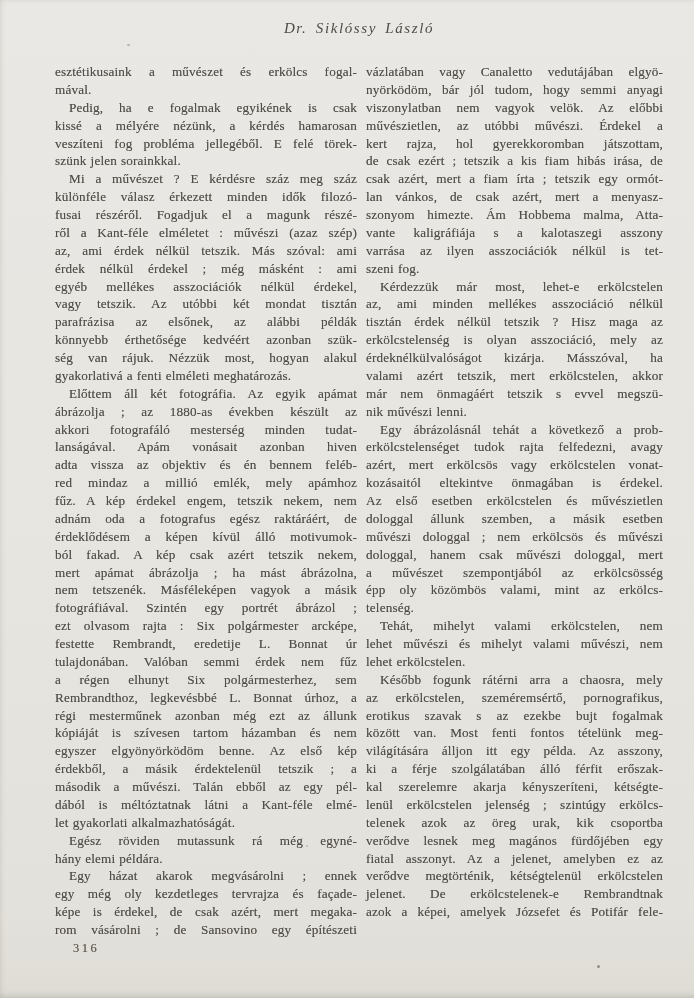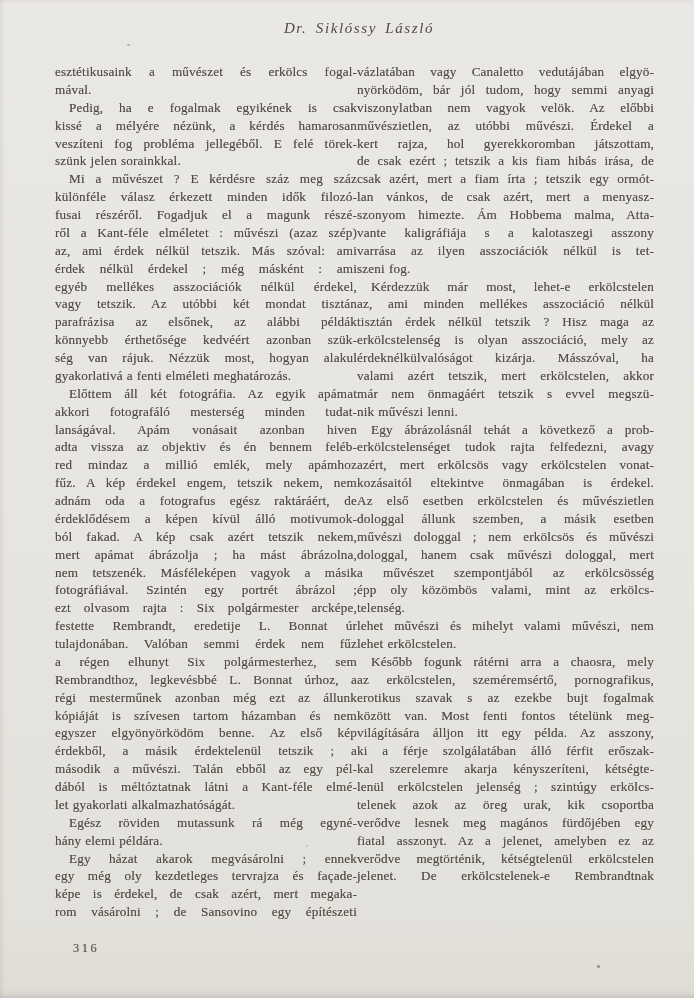--- a/index.html
+++ b/index.html
@@ -25,20 +25,21 @@
     font-size: 15px;
     letter-spacing: 1.6px;
     word-spacing: 3px;
     color: #4f4c46;
   }
   .columns {
     position: absolute;
     top: 63px; left: 55px;
     width: 608px;
     display: flex;
+    gap: 9px;
   }
   .col { width: 302px; }
   .col.right { width: 297px; }
   .para { margin: 0; }
   .line {
     font-size: 13.2px;
     line-height: 17.88px;
     height: 17.88px;
     white-space: nowrap;
     text-align: justify;
@@ -89,20 +90,21 @@
           <div class="line">érdek nélkül érdekel ; még másként : ami</div>
           <div class="line">egyéb mellékes asszociációk nélkül érdekel,</div>
           <div class="line">vagy tetszik. Az utóbbi két mondat tisztán</div>
           <div class="line">parafrázisa az elsőnek, az alábbi példák</div>
           <div class="line">könnyebb érthetősége kedvéért azonban szük-</div>
           <div class="line">ség van rájuk. Nézzük most, hogyan alakul</div>
           <div class="line last">gyakorlativá a fenti elméleti meghatározás.</div>
         </div>
         <div class="para">
           <div class="line indent">Előttem áll két fotográfia. Az egyik apámat</div>
+          <div class="line">ábrázolja ; az 1880-as években készült az</div>
           <div class="line">akkori fotografáló mesterség minden tudat-</div>
           <div class="line">lanságával. Apám vonásait azonban hiven</div>
           <div class="line">adta vissza az objektiv és én bennem feléb-</div>
           <div class="line">red mindaz a millió emlék, mely apámhoz</div>
           <div class="line">fűz. A kép érdekel engem, tetszik nekem, nem</div>
           <div class="line">adnám oda a fotografus egész raktáráért, de</div>
           <div class="line">érdeklődésem a képen kívül álló motivumok-</div>
           <div class="line">ból fakad. A kép csak azért tetszik nekem,</div>
           <div class="line">mert apámat ábrázolja ; ha mást ábrázolna,</div>
           <div class="line">nem tetszenék. Másféleképen vagyok a másik</div>
@@ -163,37 +165,39 @@
           <div class="line">kozásaitól eltekintve önmagában is érdekel.</div>
           <div class="line">Az első esetben erkölcstelen és művészietlen</div>
           <div class="line">dologgal állunk szemben, a másik esetben</div>
           <div class="line">művészi dologgal ; nem erkölcsös és művészi</div>
           <div class="line">dologgal, hanem csak művészi dologgal, mert</div>
           <div class="line">a művészet szempontjából az erkölcsösség</div>
           <div class="line">épp oly közömbös valami, mint az erkölcs-</div>
           <div class="line last">telenség.</div>
         </div>
         <div class="para">
+          <div class="line indent">Tehát, mihelyt valami erkölcstelen, nem</div>
           <div class="line">lehet művészi és mihelyt valami művészi, nem</div>
           <div class="line last">lehet erkölcstelen.</div>
         </div>
         <div class="para">
           <div class="line indent">Később fogunk rátérni arra a chaosra, mely</div>
           <div class="line">az erkölcstelen, szeméremsértő, pornografikus,</div>
           <div class="line">erotikus szavak s az ezekbe bujt fogalmak</div>
           <div class="line">között van. Most fenti fontos tételünk meg-</div>
           <div class="line">világítására álljon itt egy példa. Az asszony,</div>
           <div class="line">ki a férje szolgálatában álló férfit erőszak-</div>
           <div class="line">kal szerelemre akarja kényszeríteni, kétségte-</div>
           <div class="line">lenül erkölcstelen jelenség ; szintúgy erkölcs-</div>
           <div class="line">telenek azok az öreg urak, kik csoportba</div>
           <div class="line">verődve lesnek meg magános fürdőjében egy</div>
           <div class="line">fiatal asszonyt. Az a jelenet, amelyben ez az</div>
           <div class="line">verődve megtörténik, kétségtelenül erkölcstelen</div>
           <div class="line">jelenet. De erkölcstelenek-e Rembrandtnak</div>
+          <div class="line">azok a képei, amelyek Józsefet és Potifár fele-</div>
         </div>
       </div>
   </div>
 
   <div class="page-number">316</div>
 
   <div class="speck s1"></div>
   <div class="speck s2"></div>
   <div class="speck s3"></div>
 </div>

